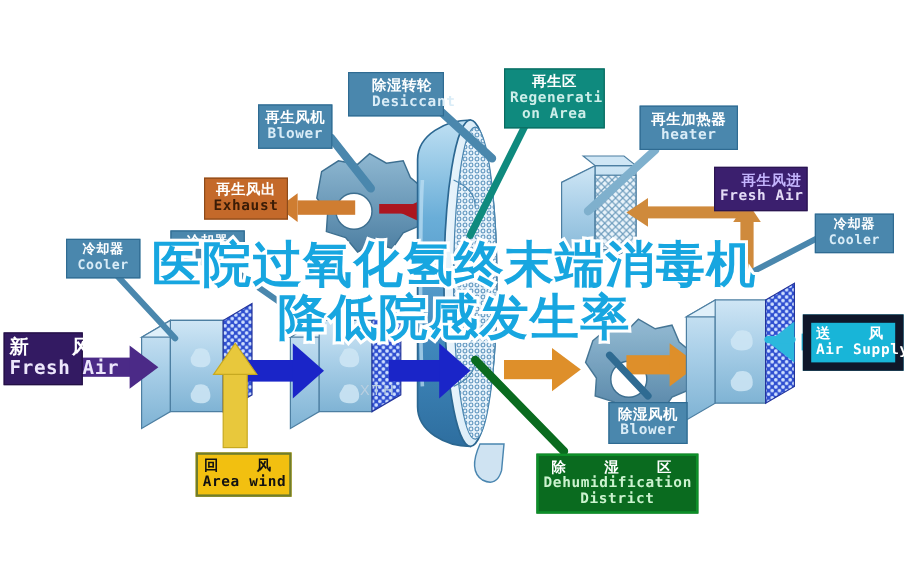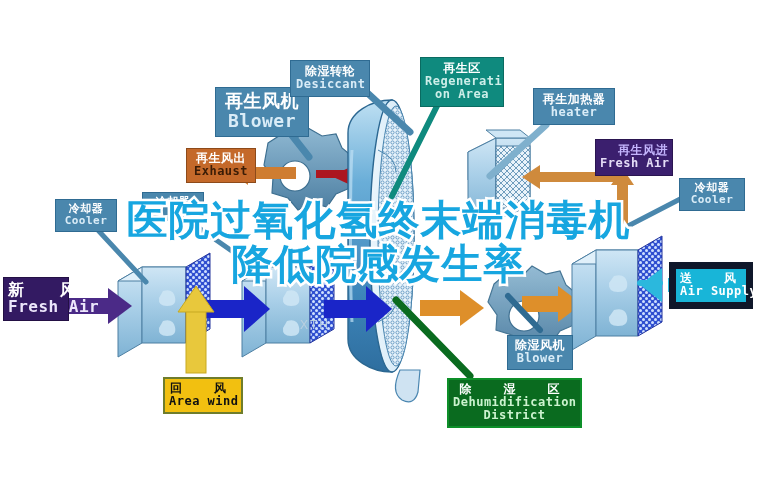--- a/index.html
+++ b/index.html
@@ -270,26 +270,26 @@
       <path d="M540 330 L508 296" stroke="#2f6b92" stroke-width="6" fill="none"></path>
 
       <path d="M470 376 L396 300" stroke="#0a6b1f" stroke-width="7" fill="none"></path>
 
       <path d="M660 283 L640 283" stroke="#2bb8dd" stroke-width="6" fill="none"></path>
     </g>
   </svg>
 
   <div id="watermark">XTH</div>
 
-  <div class="lbl blue" style="left:215px;top:87px;width:94px;padding:4px 5px 5px;font-size:18px;">
+  <div class="lbl blue" style="left:215px;top:87px;width:62px;padding:4px 5px 5px;font-size:12px;">
     <span class="cn">再生风机</span>
     <span class="en">Blower</span>
   </div>
 
-  <div class="lbl blue" style="left:290px;top:60px;width:80px;padding:4px 5px 5px;font-size:12px;">
+  <div class="lbl blue" style="left:290px;top:60px;width:80px;padding:4px 19px 5px;font-size:12px;">
     <span class="cn">除湿转轮</span>
     <span class="en">Desiccant</span>
   </div>
 
   <div class="lbl teal" style="left:420px;top:57px;width:84px;padding:4px 4px 5px;font-size:12px;">
     <span class="cn">再生区</span>
     <span class="en">Regenerati</span>
     <span class="en">on Area</span>
   </div>
 
@@ -301,21 +301,21 @@
   <div class="lbl purple" style="left:595px;top:139px;width:78px;padding:4px 4px 5px;font-size:12px;">
     <span class="cn">再生风进</span>
     <span class="en">Fresh Air</span>
   </div>
 
   <div class="lbl blue" style="left:679px;top:178px;width:66px;padding:3px 4px 4px;font-size:11px;">
     <span class="cn">冷却器</span>
     <span class="en">Cooler</span>
   </div>
 
-  <div class="lbl orange" style="left:170px;top:148px;width:70px;padding:3px 4px 4px;font-size:12px;margin-left:16px;">
+  <div class="lbl orange" style="left:170px;top:148px;width:70px;padding:3px 4px 4px;font-size:12px;">
     <span class="cn">再生风出</span>
     <span class="en">Exhaust</span>
   </div>
 
   <div class="lbl blue" style="left:55px;top:199px;width:62px;padding:3px 4px 4px;font-size:11px;">
     <span class="cn">冷却器</span>
     <span class="en">Cooler</span>
   </div>
 
   <div class="lbl blue" style="left:142px;top:192px;width:62px;padding:3px 4px 12px;font-size:11px;">

